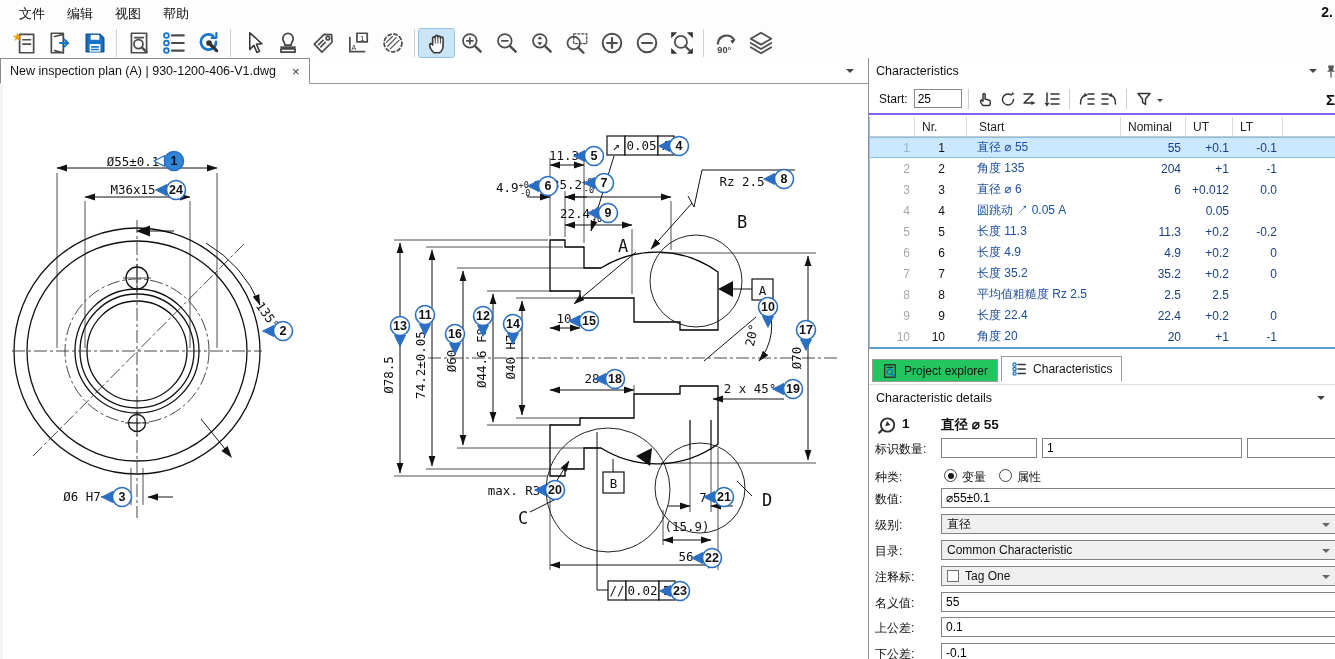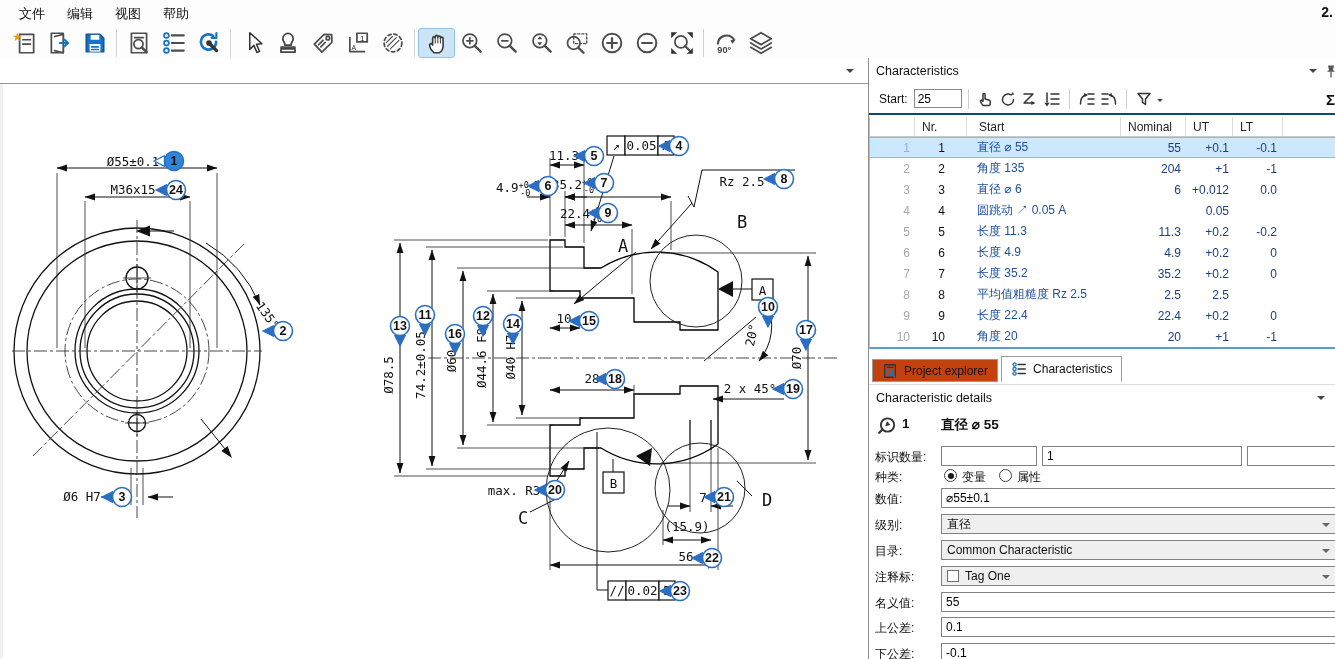--- a/index.html
+++ b/index.html
@@ -36,21 +36,21 @@
   #dwg .solid{stroke:#111;stroke-width:1.3;fill:none;}
   #dwg .det{stroke:#222;stroke-width:1;fill:none;}
   #dwg .part{fill:url(#hatch);stroke:#000;stroke-width:1.3;}
   
   #panel{position:absolute;top:58px;left:868px;width:467px;height:601px;background:#fff;
          border-left:1px solid #8f8f8f;box-sizing:border-box;overflow:hidden;}
   .pane-header{height:26px;display:flex;align-items:center;font-size:12.5px;padding-left:7px;position:relative;background:#fff;}
   .ph-caret{position:absolute;right:18px;top:11px;width:0;height:0;border:4px solid transparent;border-top-color:#444;}
   .ph-pin{position:absolute;right:-2px;top:6px;}
   #chtb{position:absolute;top:26px;left:0;width:467px;height:31px;display:flex;align-items:center;
-        padding-left:10px;font-size:12px;border-bottom:2px solid #0c4a6e;box-sizing:border-box;}
+        padding-left:10px;font-size:12px;border-bottom:2px solid #8b5cf6;box-sizing:border-box;}
   #start-input{width:40px;height:15px;border:1px solid #8a8a8a;font-size:12px;padding:1px 3px;margin-left:6px;font-family:inherit;}
   .vsep{width:1px;height:20px;background:#cfcfcf;margin:0 6px;flex:none;}
   .pti{width:22px;height:22px;display:flex;align-items:center;justify-content:center;flex:none;}
   .pti svg{width:18px;height:18px;}
   #filter-caret{width:0;height:0;border:3.5px solid transparent;border-top-color:#444;margin:6px 0 0 2px;}
   #sigma{position:absolute;right:0px;top:33px;font-weight:bold;font-size:15px;}
   
   #chtable{position:absolute;top:59px;left:0;width:467px;background:#fff;font-size:12px;
            border-left:1px solid #9cc3e5;border-bottom:2px solid #5b9bd5;box-sizing:border-box;}
   .trow{display:flex;height:21px;align-items:center;box-sizing:border-box;}
@@ -65,21 +65,21 @@
   .c5{width:50px;justify-content:flex-end;padding-right:6px;color:#1c3f80;}
   .c6{flex:1;}
   .thead .c0,.thead .c1,.thead .c2,.thead .c3,.thead .c4,.thead .c5{color:#222;justify-content:flex-start;padding-left:7px;}
   .thead .c2{padding-left:12px;}
   .trow.sel{background:#cce8ff;box-shadow:inset 0 1px 0 #7fc1ea, inset 0 -1px 0 #7fc1ea;}
   .trow.sel .c0{color:#8fb6d6;}
   
   #btabs{position:absolute;top:297px;left:0;width:467px;height:27px;display:flex;align-items:flex-end;
          padding-left:3px;box-sizing:border-box;background:#fff;}
   .btab{display:flex;align-items:center;gap:6px;font-size:12px;height:23px;padding:0 9px;
-        border:1px solid #9a9a9a;background:#c2410c;margin-right:3px;box-sizing:border-box;}
+        border:1px solid #9a9a9a;background:#22c55e;margin-right:3px;box-sizing:border-box;}
   .btab.active{background:#fff;height:26px;border-bottom-color:#fff;}
   .btab svg{width:16px;height:16px;}
   #dheader{position:absolute;top:326px;left:0;width:467px;border-top:1px solid #dcdcdc;}
   
   #details{position:absolute;top:352px;left:0;width:467px;height:249px;font-size:12px;}
   .drow{position:absolute;left:0;width:467px;height:20px;}
   .dlabel{position:absolute;left:6px;top:3px;}
   .dinput{position:absolute;box-sizing:border-box;height:20px;border:1px solid #828282;
           font-size:12px;padding:0 4px;background:#fff;font-family:inherit;}
   .dselect{position:absolute;box-sizing:border-box;height:20px;border:1px solid #828282;background:#efefef;
@@ -308,20 +308,24 @@
             <path d="M12,2.5 L21.5,8 12,13.5 2.5,8 Z"></path>
             <polyline points="21.5,12 12,17.5 2.5,12"></polyline>
             <polyline points="21.5,16 12,21.5 2.5,16"></polyline>
           </g>
         </svg>
       </div>
     </div>
   </div>
 
 <div id="docstrip">
+  <div class="doc-tab">
+    <span>New inspection plan (A) | 930-1200-406-V1.dwg</span>
+    <span class="tab-close">×</span>
+  </div>
   <div id="strip-caret"></div>
 </div>
 
 <div id="canvas">
 <svg id="dwg" width="865" height="575" viewBox="3 84 865 575">
   <defs>
     <pattern id="hatch" width="6.5" height="6.5" patternTransform="rotate(45)">
       <line x1="0" y1="0" x2="0" y2="6.5" stroke="#3a3a3a" stroke-width="0.8"></line>
     </pattern>
     <marker id="ar" viewBox="0 0 10 10" refX="9.5" refY="5" markerWidth="11" markerHeight="11" orient="auto-start-reverse">
@@ -864,21 +868,21 @@
             <g fill="none" stroke="#333" stroke-width="1.5" stroke-linecap="round" stroke-linejoin="round">
               <circle cx="9.5" cy="9" r="6" stroke-width="1.7"></circle>
               <line x1="4.5" y1="13.5" x2="2" y2="16" stroke-width="2"></line>
               <path d="M9,5.5 l3,3.4 -4.6,1.2 z" fill="#333" stroke="none"></path>
             </g>
           </svg>
         </span>
         <span id="char-head-num">1</span>
         <span id="char-head-title">直径 ⌀ 55</span>
       </div>
-      <div class="drow" style="top: 36px;">
+      <div class="drow" style="top: 28px;">
         <span class="dlabel">标识数量:</span>
         <input class="dinput" style="left: 72px; width: 96px;">
         <input class="dinput" value="1" style="left: 173px; width: 200px;">
         <input class="dinput" style="left: 378px; width: 92px;">
       </div>
       <div class="drow" style="top: 56px;">
         <span class="dlabel">种类:</span>
         <span class="radio on" style="position: absolute; top: 3px; left: 75px;"></span>
         <span style="position: absolute; top: 3px; left: 93px;">变量</span>
         <span class="radio" style="position: absolute; top: 3px; left: 130px;"></span>

